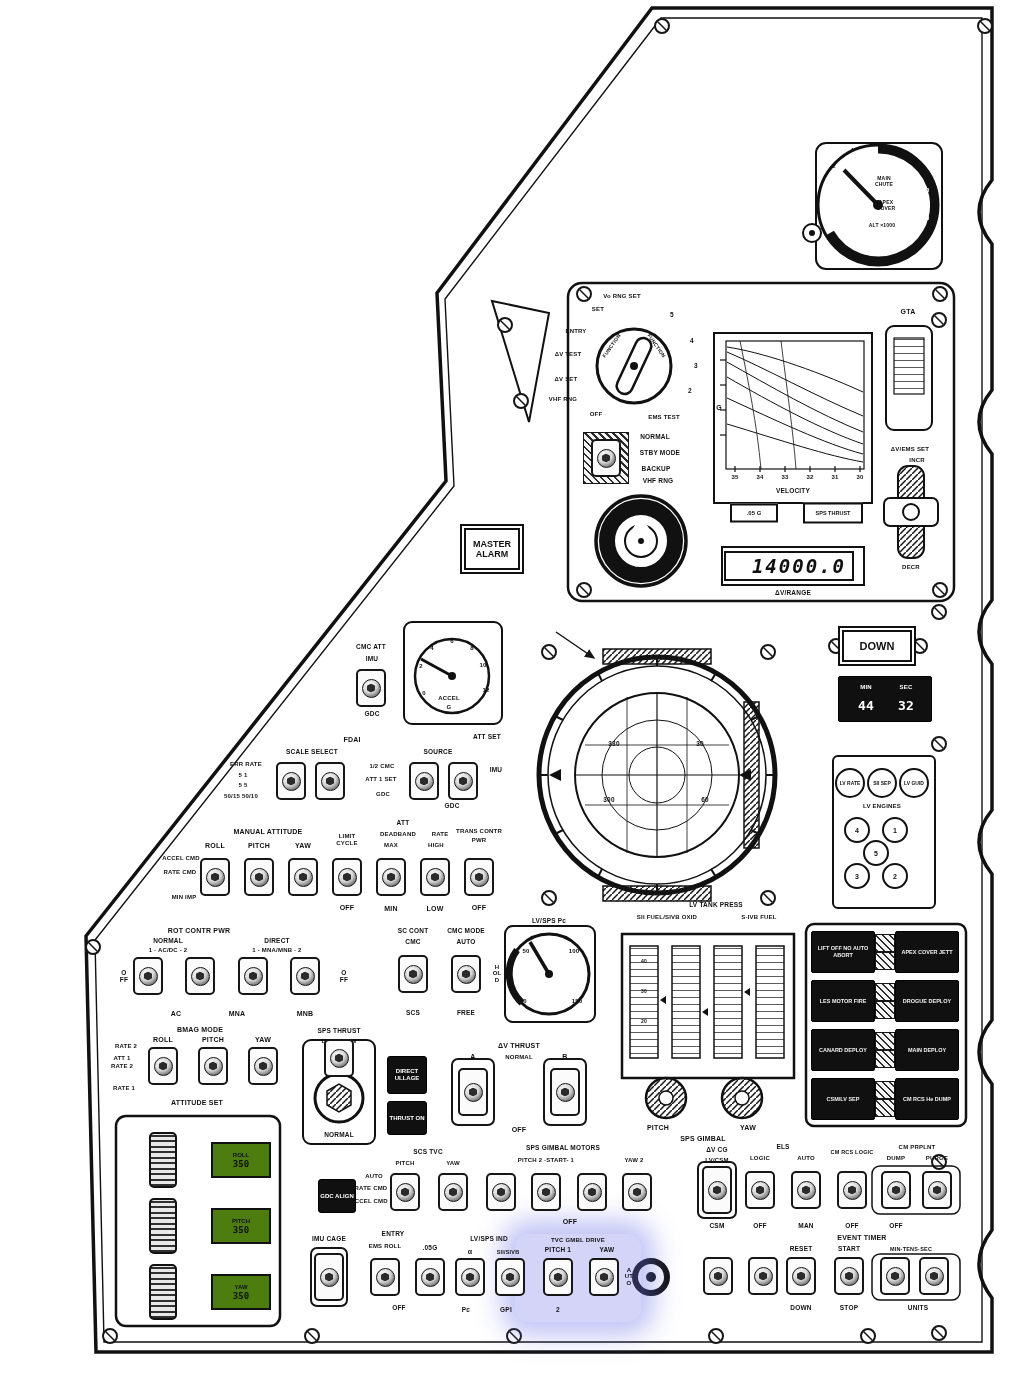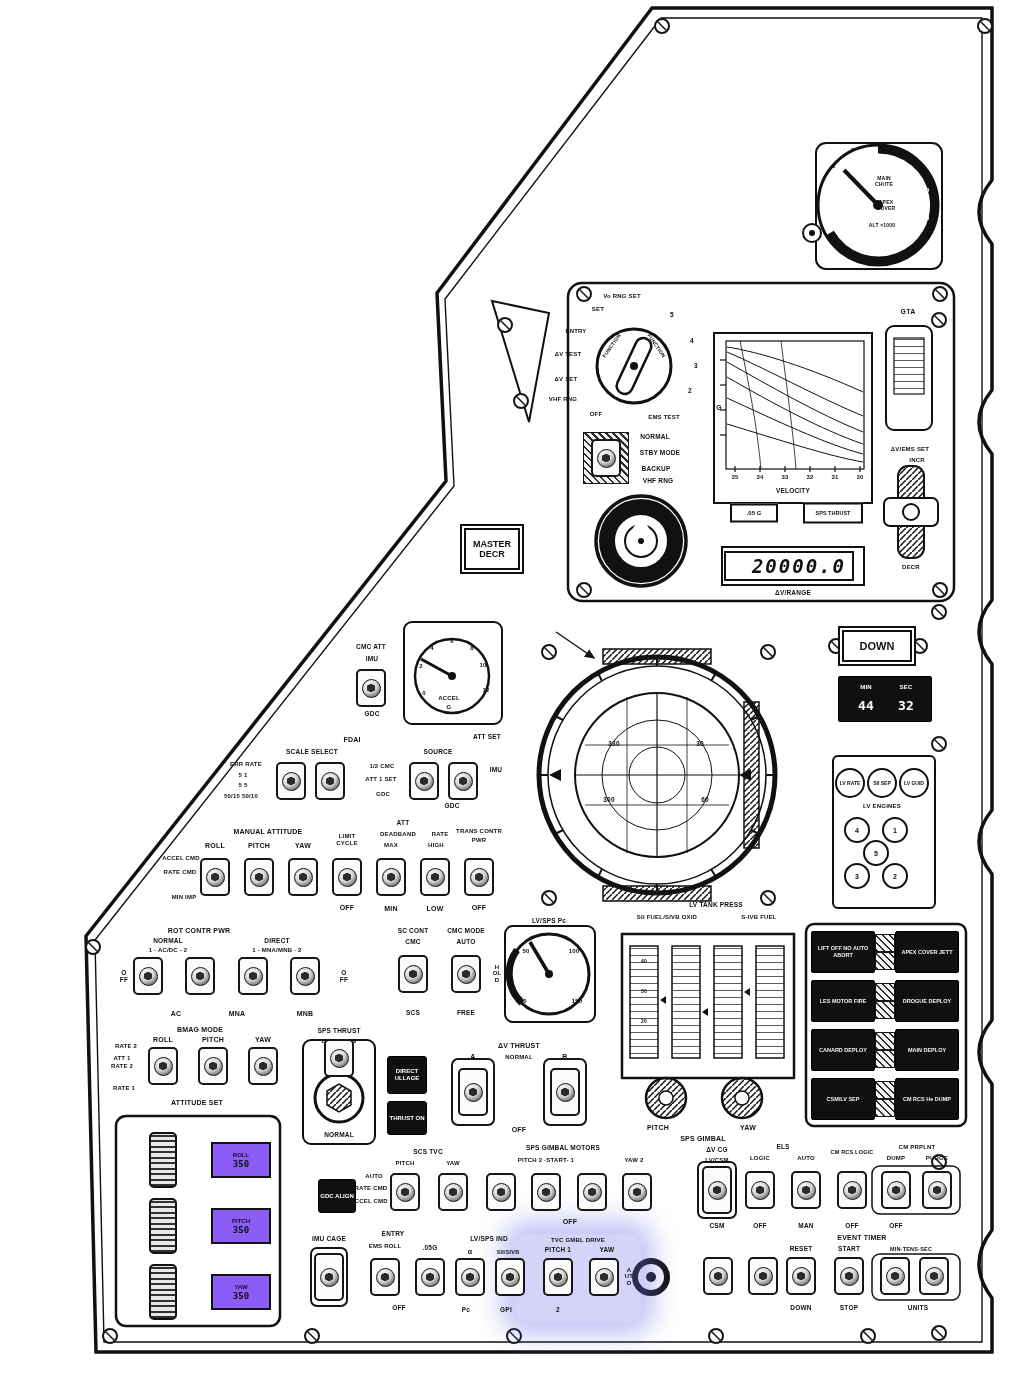--- a/index.html
+++ b/index.html
@@ -32,21 +32,21 @@
       justify-content:center;text-align:center;line-height:1.15}
   .lt{position:absolute;z-index:2;transform:translate(-50%,-50%);background:#101010;color:#f2f2f2;
       border:1.5px solid #000;border-radius:2px;font-weight:bold;display:flex;align-items:center;
       justify-content:center;text-align:center;line-height:1.2;padding:1px}
   .wl{position:absolute;z-index:2;transform:translate(-50%,-50%);background:#fff;color:#101010;
       border:2px solid #101010;font-weight:bold;display:flex;align-items:center;justify-content:center;
       text-align:center;line-height:1.15}
   .dbl{box-shadow:0 0 0 2px #fff,0 0 0 4px #101010}
   .tw{position:absolute;z-index:2;transform:translate(-50%,-50%);border:2px solid #111;border-radius:5px;
       background:repeating-linear-gradient(0deg,#303030 0 2px,#e8e8e8 2px 5.5px)}
-  .win{position:absolute;z-index:2;transform:translate(-50%,-50%);border:2px solid #111;background:#8b5cf6;
+  .win{position:absolute;z-index:2;transform:translate(-50%,-50%);border:2px solid #111;background:#4d7c0f;
       display:flex;flex-direction:column;align-items:center;justify-content:center;gap:1px;font-weight:bold}
   .circ{position:absolute;z-index:2;transform:translate(-50%,-50%);border:2px solid #111;border-radius:50%;
       background:#fff;display:flex;align-items:center;justify-content:center;text-align:center;font-weight:bold}
   .disp{position:absolute;z-index:2;transform:translate(-50%,-50%);border:2.5px solid #111;background:#fff;
       display:flex;align-items:center;justify-content:flex-end;padding-right:6px;
       font-family:"DejaVu Sans Mono",monospace;font-weight:bold;font-style:italic;
       letter-spacing:2px;font-size:19px}
   .hot{position:absolute;z-index:3;transform:translate(-50%,-50%);border-radius:50%}
   .highlight{position:absolute;z-index:1;transform:translate(-50%,-50%);
       background:rgba(108,112,230,.30);border-radius:14px;
@@ -286,24 +286,24 @@
 <span class="L f6" style="left:860px;top:477px">30</span>
 <span class="L f65" style="left:793px;top:491px">VELOCITY</span>
 <div class="wl f6" style="left:754px;top:513px;width:44px;height:15px">.05 G</div>
 <div class="wl f55" style="left:833px;top:513px;width:56px;height:17px">SPS THRUST</div>
 
 <span class="L f6" style="left:910px;top:449px">ΔV/EMS SET</span>
 <span class="L f6" style="left:917px;top:460px">INCR</span>
 <span class="L f6" style="left:911px;top:567px">DECR</span>
 <div class="hot" style="left:911px;top:512px;width:34px;height:96px;border-radius:10px"></div>
 
-<div class="disp" style="left:789px;top:566px;width:120px;height:26px">20000.0</div>
+<div class="disp" style="left:789px;top:566px;width:120px;height:26px">14000.0</div>
 <span class="L f65" style="left:793px;top:593px">ΔV/RANGE</span>
 
-<div class="wl dbl wrap f9" style="left:492px;top:549px;width:52px;height:38px">MASTER DECR</div>
+<div class="wl dbl wrap f9" style="left:492px;top:549px;width:52px;height:38px">MASTER ALARM</div>
 
 <span class="L f65" style="left:371px;top:647px">CMC ATT</span>
 <span class="L f65" style="left:372px;top:659px">IMU</span>
 <div class="sw" style="left:371px;top:688px">
       <i></i>
     </div>
 <span class="L f65" style="left:372px;top:714px">GDC</span>
 
 <span class="L f6" style="left:424px;top:693px">0</span>
 <span class="L f6" style="left:421px;top:666px">2</span>

